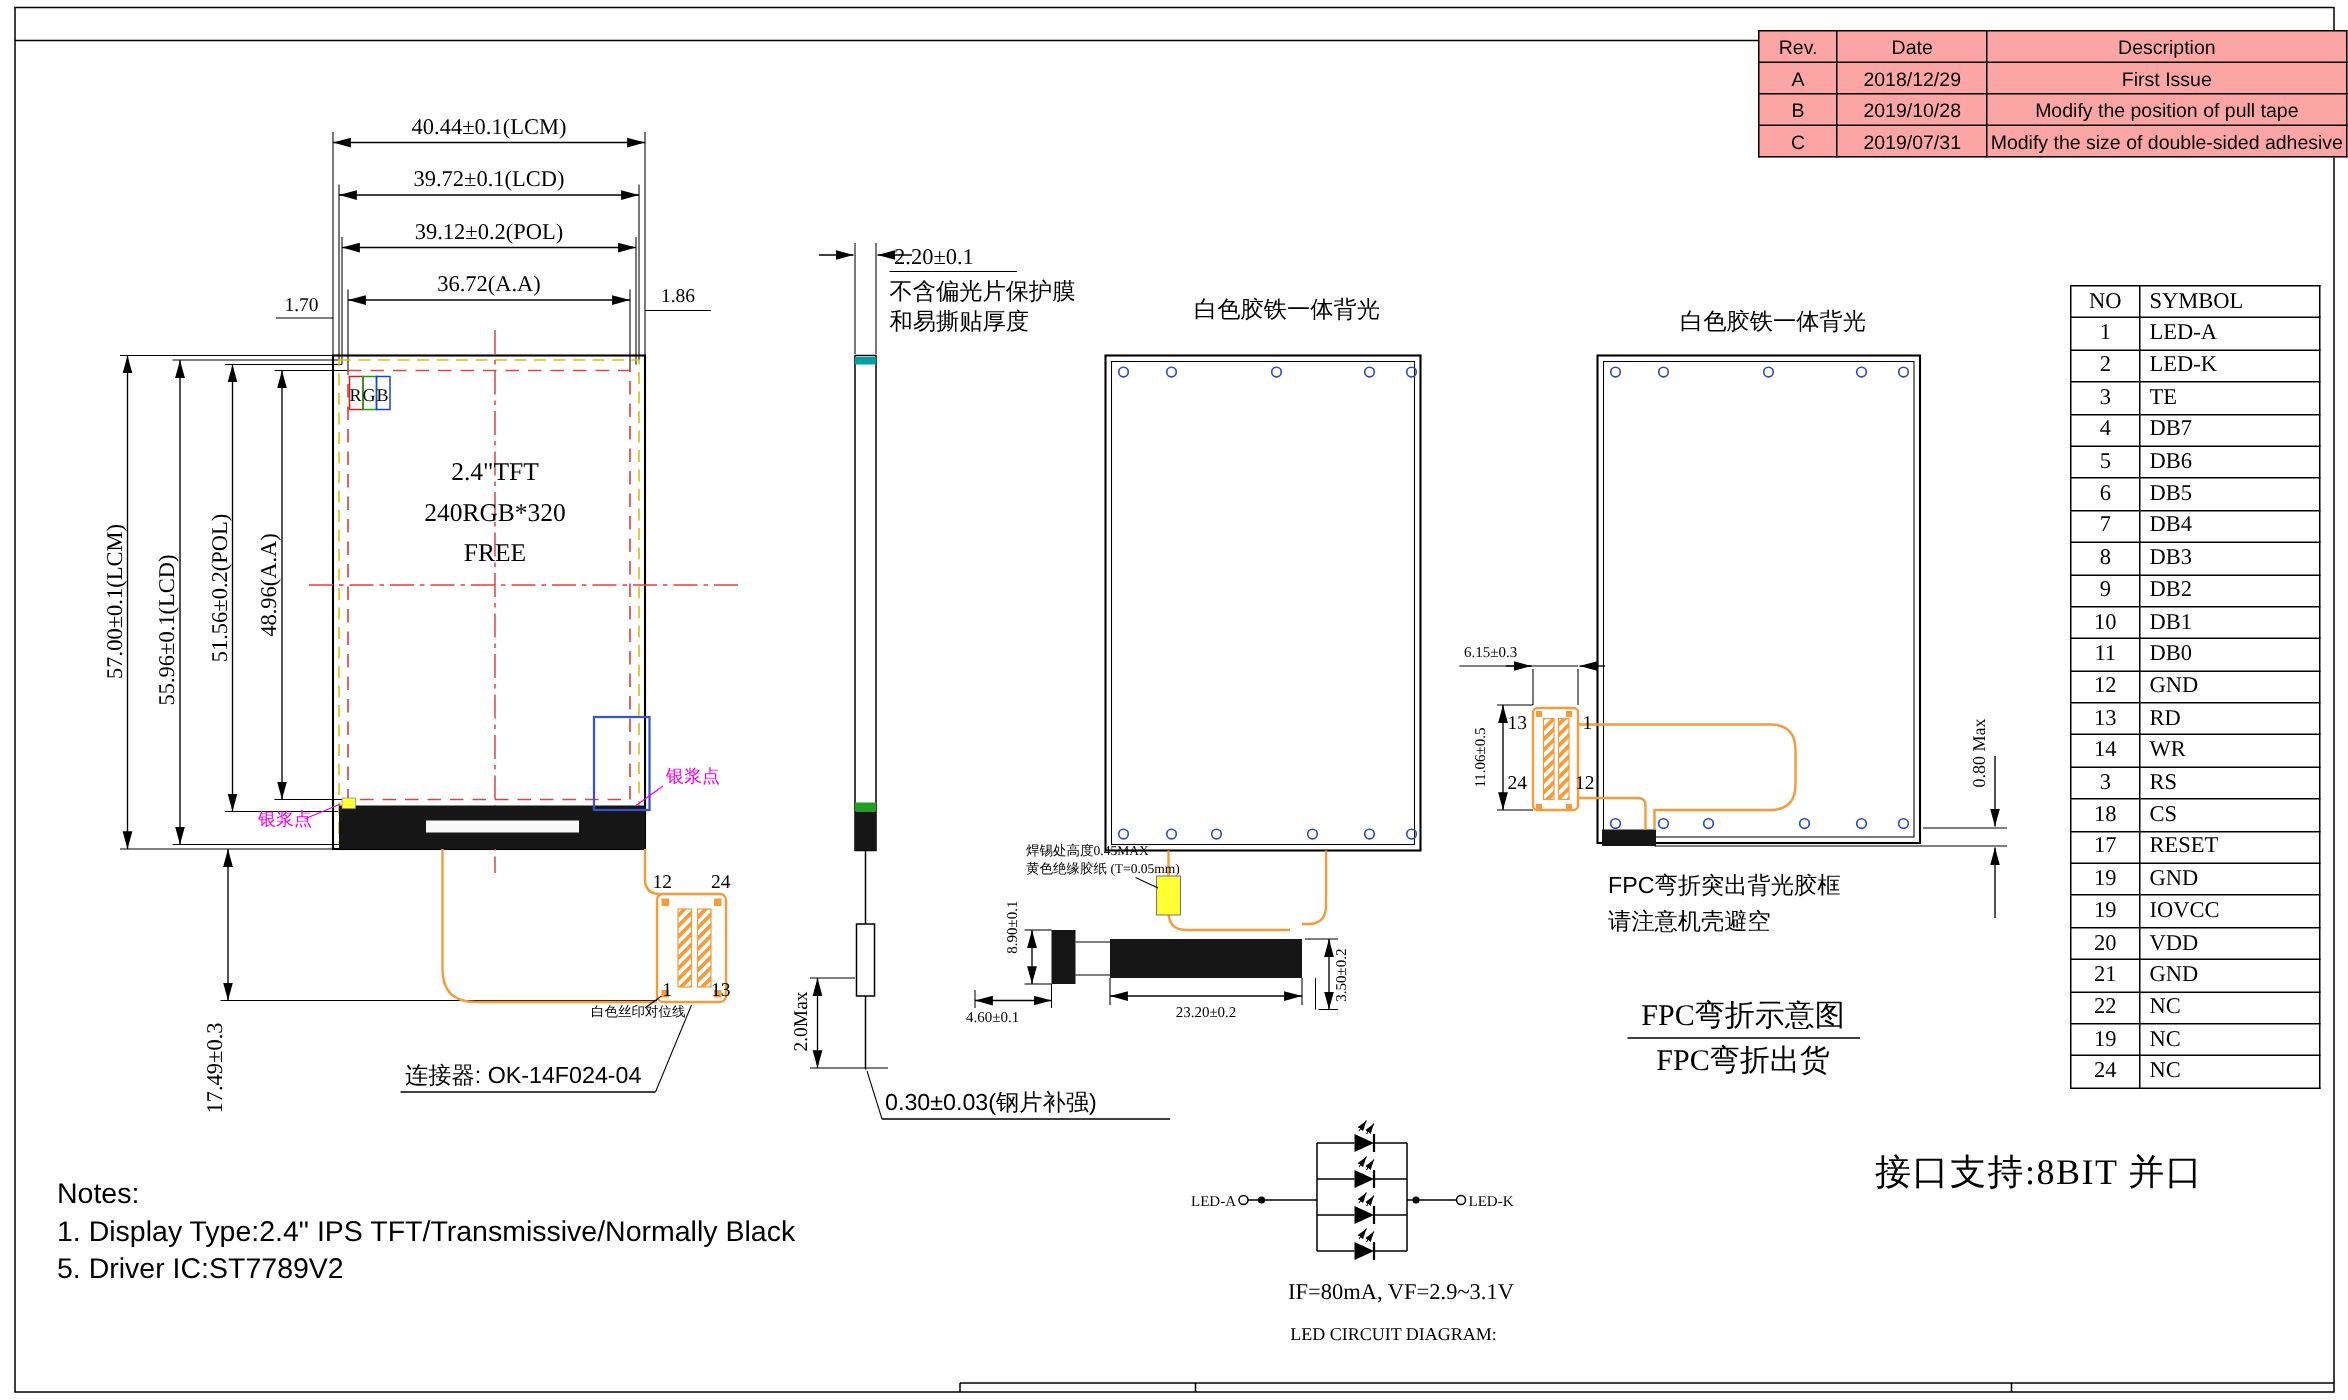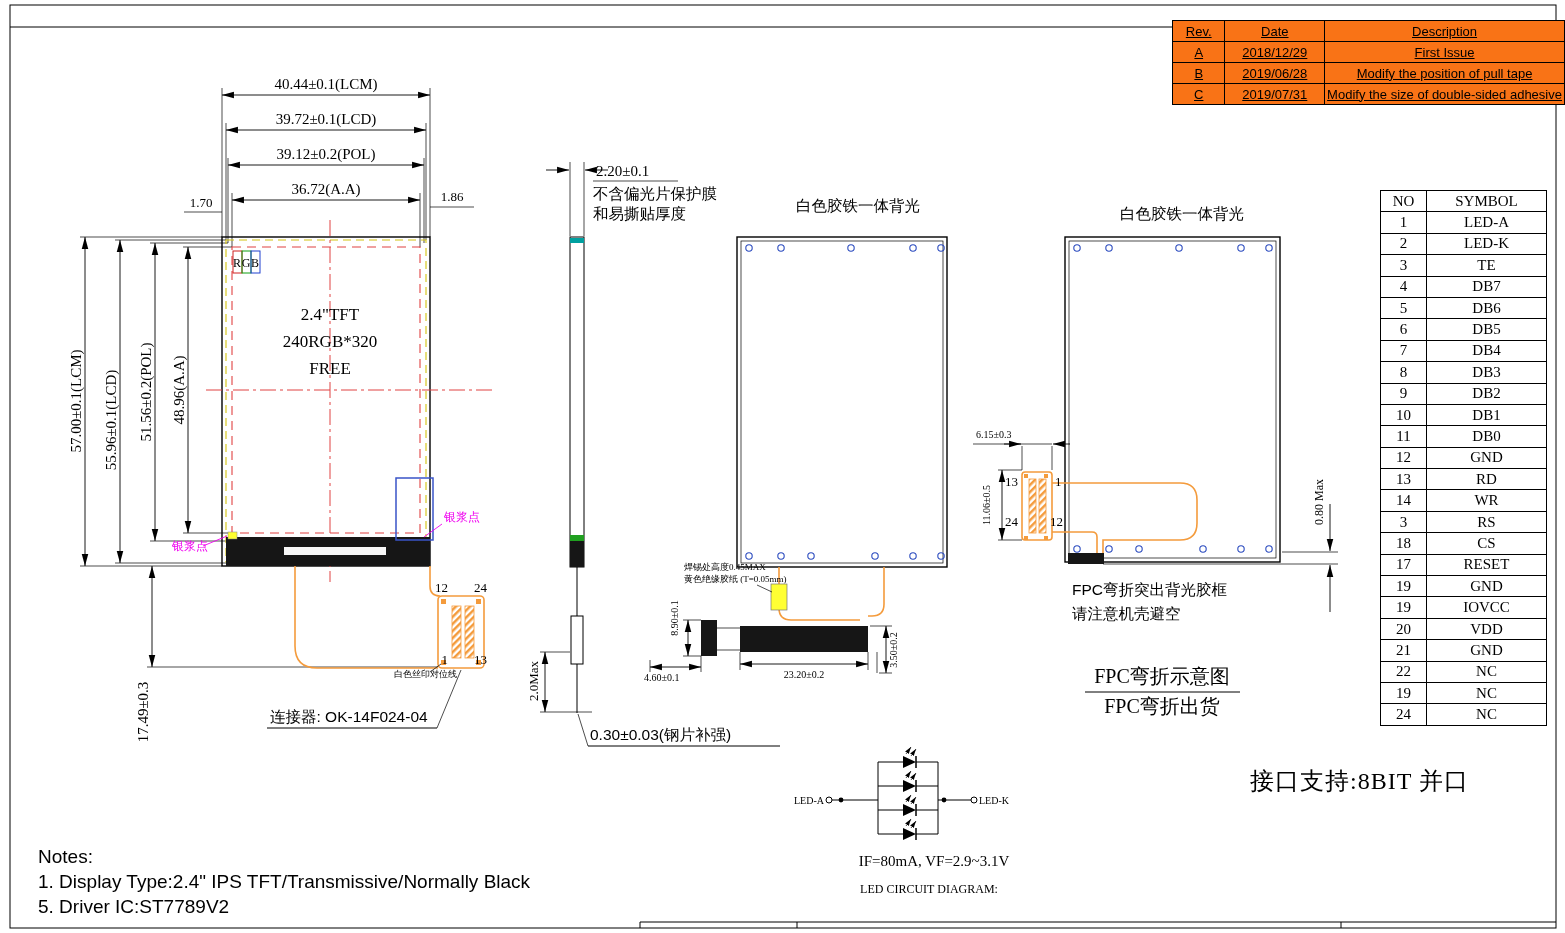--- a/index.html
+++ b/index.html
@@ -23,31 +23,31 @@
   .t9  { font:9px  "Liberation Serif",serif; }
   .t10 { font:10px "Liberation Serif",serif; }
   .t12 { font:12px "Liberation Serif",serif; }
   .t13 { font:13px "Liberation Serif",serif; }
   .t15 { font:15px "Liberation Serif",serif; }
   .t17 { font:17px "Liberation Serif",serif; }
   .cjk16 { font:15.5px "Liberation Sans",sans-serif; }
   .cjk20 { font:20px "Liberation Serif",serif; }
   .mag { fill:#f000f0; }
   .rev-wrap { position:absolute; left:1172px; top:20px; }
-  .rev-table { border-collapse:collapse; background:#f97316; table-layout:fixed;text-decoration:underline; }
+  .rev-table { border-collapse:collapse; background:#fca5a5; table-layout:fixed; }
   .rev-table td { border:1px solid #000; text-align:center; font-size:13px; height:21px;
                   padding:0 2px; overflow:hidden; white-space:nowrap; }
   .c-rev { width:63px; } .c-date { width:114px; } .c-desc { width:194px; }
   .desc-b { font-size:12.5px; } .desc-c { font-size:10.5px; }
   .pin-wrap { position:absolute; left:1380px; top:190px; }
   .pin-table { border-collapse:collapse; background:#fff; table-layout:fixed; }
   .pin-table td { border:1px solid #000; font-family:"Liberation Serif",serif; font-size:15px;
                   height:21.4px; padding:0 6px; white-space:nowrap; }
-  .c-no { width:46px; text-align:center; } .c-sym { width:120px; text-align:center; }
-  .notes { position:absolute; left:38px; top:844px; font-size:19px; line-height:25px; }
+  .c-no { width:46px; text-align:center; } .c-sym { width:120px; text-align:left; }
+  .notes { position:absolute; left:38px; top:784px; font-size:19px; line-height:25px; }
   .iface { position:absolute; left:1250px; top:765px; font-size:24px;
            font-family:"Liberation Serif",serif; letter-spacing:1px; }
 </style>
 </head>
 <body>
 
 <svg class="drawing" width="1565" height="933" viewBox="0 0 1565 933">
   <defs>
     <marker id="arr" viewBox="0 0 12 8" refX="11" refY="4" markerWidth="13" markerHeight="9" orient="auto-start-reverse" markerUnits="userSpaceOnUse">
       <path d="M0,1 L11,4 L0,7 Z" fill="#000"></path>
@@ -385,21 +385,21 @@
       <td class="c-date">Date</td>
       <td class="c-desc">Description</td>
     </tr>
     <tr>
       <td class="c-rev">A</td>
       <td class="c-date">2018/12/29</td>
       <td class="c-desc">First Issue</td>
     </tr>
     <tr>
       <td class="c-rev">B</td>
-      <td class="c-date">2019/06/28</td>
+      <td class="c-date">2019/10/28</td>
       <td class="c-desc desc-b">Modify the position of pull tape</td>
     </tr>
     <tr>
       <td class="c-rev">C</td>
       <td class="c-date">2019/07/31</td>
       <td class="c-desc desc-c">Modify the size of double-sided adhesive</td>
     </tr>
   </tbody>
     </table>
 </div>

